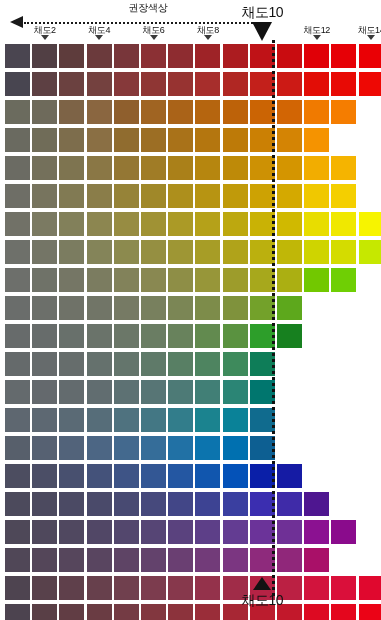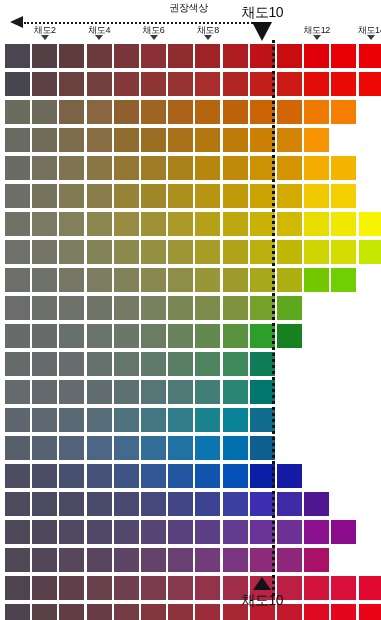--- a/index.html
+++ b/index.html
@@ -12,21 +12,21 @@
     position:relative;
     -webkit-font-smoothing:none;
   }
   #chart-root{position:relative;width:381px;height:620px;}
 
   
   #header{position:absolute;left:0;top:0;width:381px;height:44px;}
 
   #recommend-label{
     position:absolute;left:88px;top:1px;width:120px;
-    text-align:right;font-size:10px;color:#111;
+    text-align:center;font-size:10px;color:#111;
     letter-spacing:-0.3px;white-space:nowrap;
   }
 
   #range-line{
     position:absolute;left:24px;top:22px;width:236px;height:0;
     border-top:2px dotted #1a1a1a;
   }
   #range-arrow-left{
     position:absolute;left:10px;top:16px;
     width:0;height:0;

